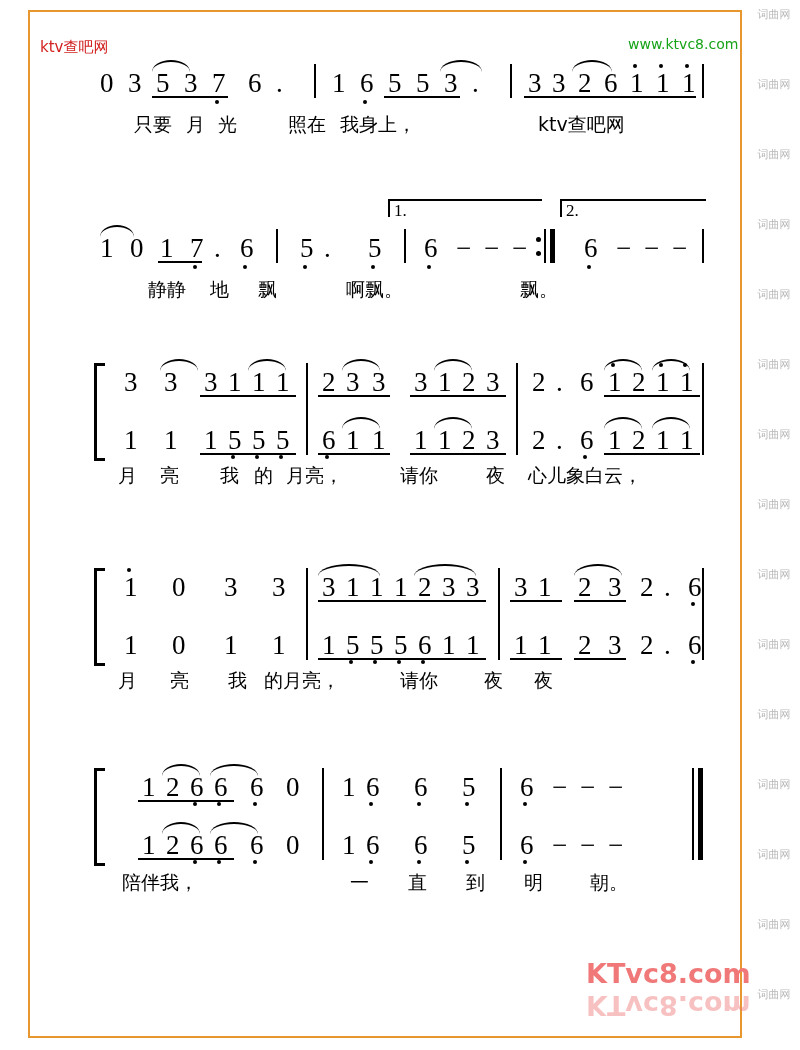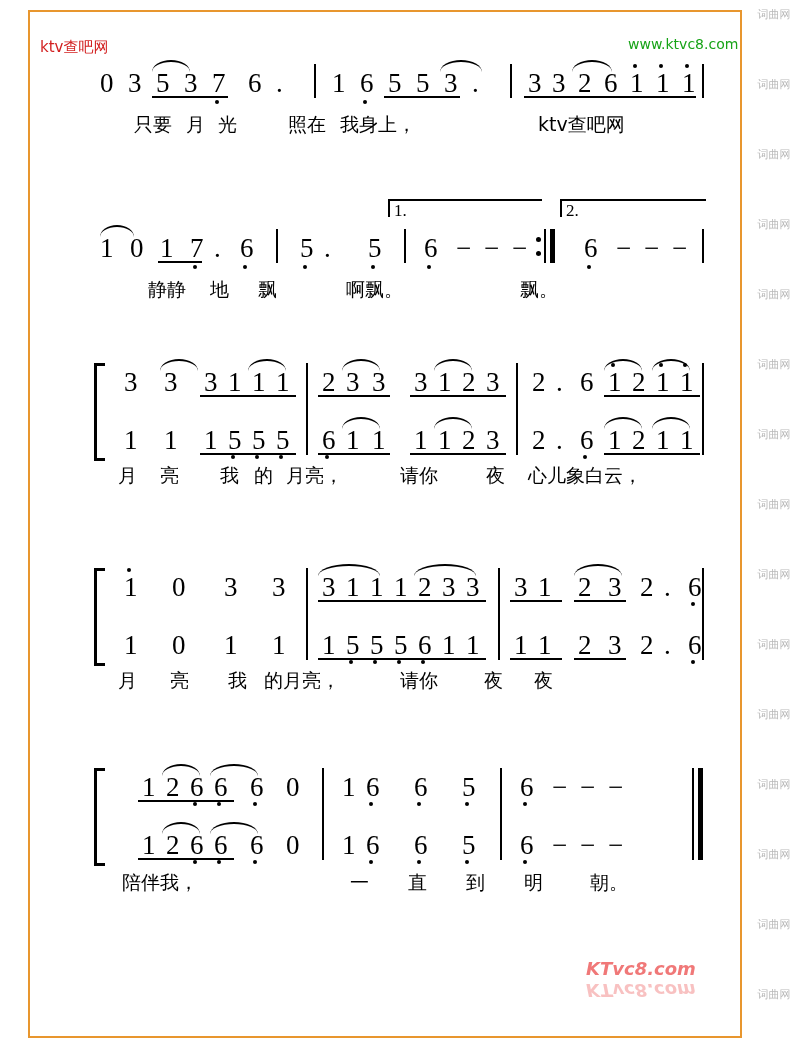--- a/index.html
+++ b/index.html
@@ -67,26 +67,25 @@
   }
   .logo-bottom {
     position: absolute;
     left: 586px;
     top: 958px;
     width: 160px;
     height: 70px;
   }
   .logo-text {
     font-family: "DejaVu Sans", sans-serif;
-    font-size: 18px;
+    font-size: 27px;
     font-weight: bold;
     color: #f07878;
     letter-spacing: 0px;
     white-space: nowrap;
-    font-style: italic;
   }
   .logo-mirror {
     transform: scaleY(-1);
     opacity: 0.45;
     margin-top: 1px;
   }
 
   
   .system {
     position: absolute;

